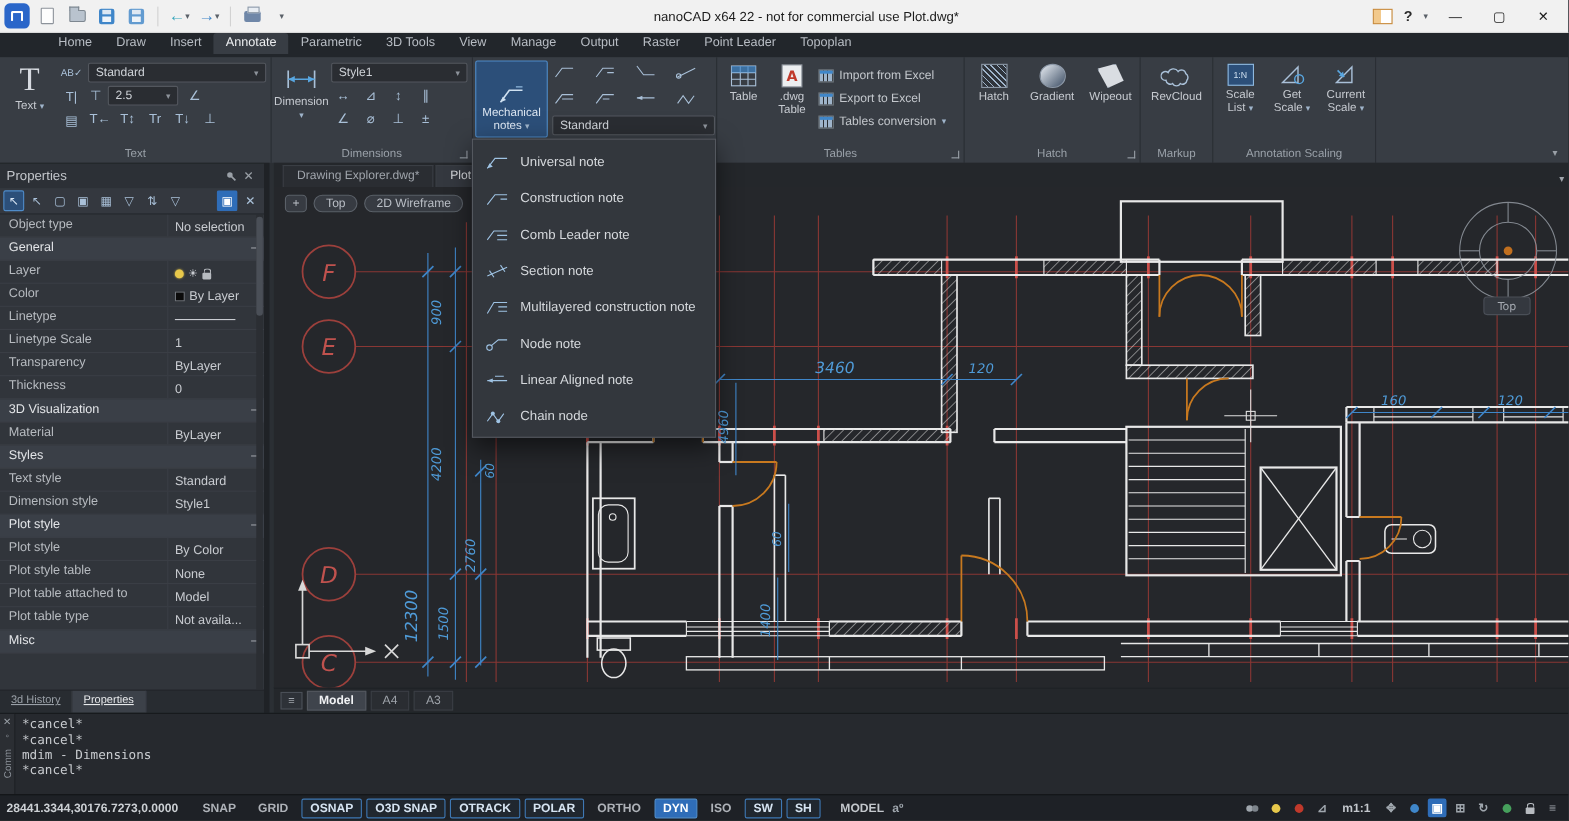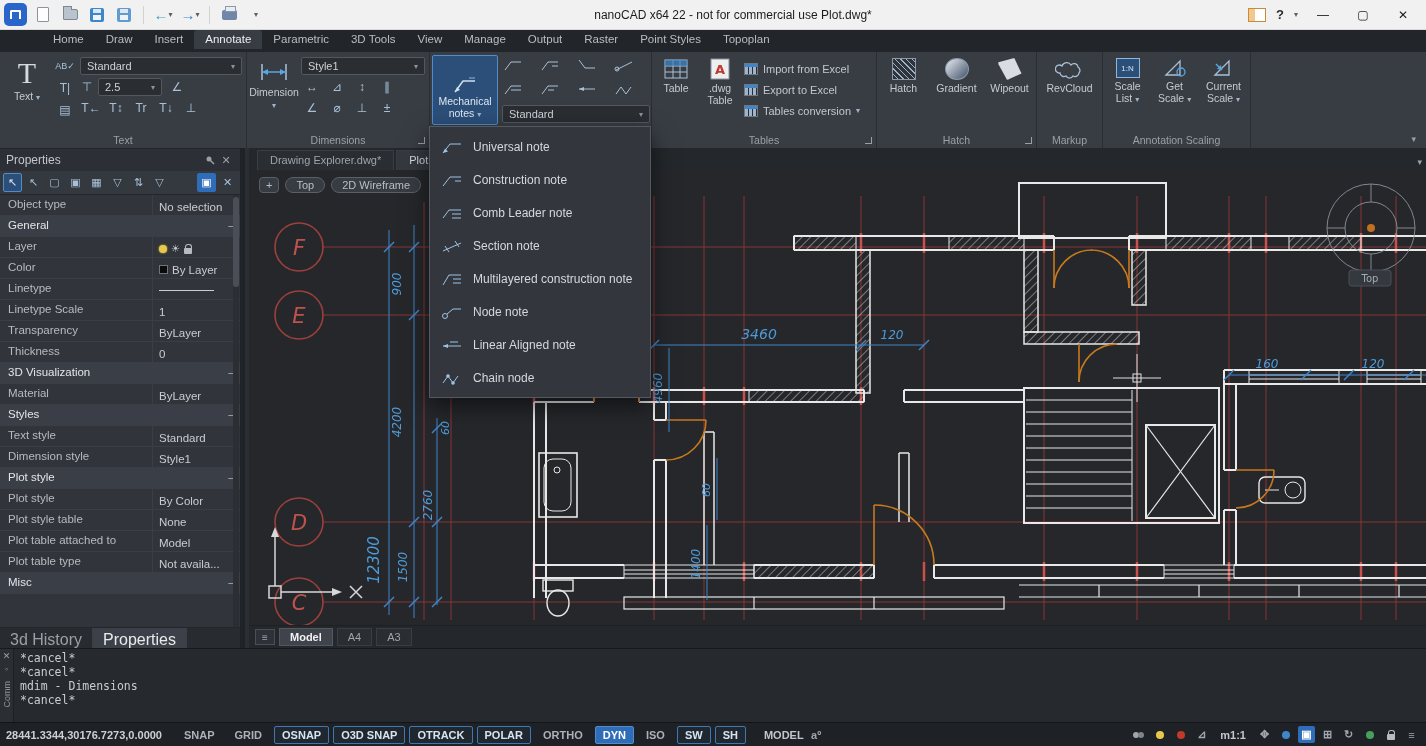--- a/index.html
+++ b/index.html
@@ -94,21 +94,21 @@
   .swatch { width:9px; height:9px; background:#0b0b0b; border:1px solid #6f747b; display:inline-block; }
   .ltype-line { width:55px; height:0; border-top:1px solid #c9ccd1; display:inline-block; }
   .lweight-line { width:55px; height:0; border-top:2px solid #c9ccd1; display:inline-block; }
   .bulb { width:8px; height:8px; border-radius:50%; background:#e7c84b; box-shadow:0 0 2px #e7c84b; display:inline-block; }
   .sun { color:#c9ccd1; font-size:10px; }
   .lockic { width:8px; height:6px; background:#b7bbc0; border-radius:1px; position:relative; display:inline-block; margin-top:4px; }
   .lockic:before { content:""; position:absolute; left:1.5px; top:-4px; width:5px; height:4px; border:1.5px solid #b7bbc0; border-bottom:none; border-radius:3px 3px 0 0; }
   .props-scroll { position:absolute; right:1px; top:0; width:6px; height:100%; background:#2b2e33; }
   .props-scroll .thumb { position:absolute; top:2px; left:0; width:6px; height:90px; background:#4a4f57; border-radius:3px; }
   .props-tabs { height:21px; display:flex; background:#282c31; border-top:1px solid #23262b; }
-  .ptab { padding:3px 10px; font-size:16px; color:#9aa0a7; border-right:1px solid #3a3e45; }
+  .ptab { padding:3px 10px; font-size:10px; color:#9aa0a7; border-right:1px solid #3a3e45;text-decoration:underline; }
   .ptab.active { background:#3c4149; color:#e8eaec; }
 
   
   .splitter { position:absolute; left:240px; top:148px; width:5px; height:500px; background:#1f2226; }
   .draw-wrap { position:absolute; left:249px; top:148px; width:1181px; height:500px; display:flex; flex-direction:column; }
   .doc-tabs { height:22px; background:#24272b; display:flex; align-items:flex-end; padding-left:8px; position:relative; }
   .dtab { padding:3px 12px 4px; font-size:11px; color:#9fa4ab; background:#2a2d32; border:1px solid #3a3e44; border-bottom:none; margin-right:2px; }
   .dtab.active { background:#34383f; color:#d6d9dd; }
   .doc-tabs .chev { position:absolute; right:8px; bottom:3px; color:#9fa4ab; font-size:9px; }
   .viewport { position:relative; flex:1; background:#25272b; overflow:hidden; }
@@ -204,21 +204,21 @@
     <div class="rtab">Home</div>
     <div class="rtab">Draw</div>
     <div class="rtab">Insert</div>
     <div class="rtab active">Annotate</div>
     <div class="rtab">Parametric</div>
     <div class="rtab">3D Tools</div>
     <div class="rtab">View</div>
     <div class="rtab">Manage</div>
     <div class="rtab">Output</div>
     <div class="rtab">Raster</div>
-    <div class="rtab">Point Styles</div>
+    <div class="rtab">Point Leader</div>
     <div class="rtab">Topoplan</div>
   </div>
 
   <div class="ribbon">
 
     <div class="rgroup" style="width:247px">
       <div class="rgroup-body">
         <div class="bigbtn">
           <span class="bigT">T</span>
           <span class="bb-label"><span>Text</span> <span class="dropcar">▾</span></span>

